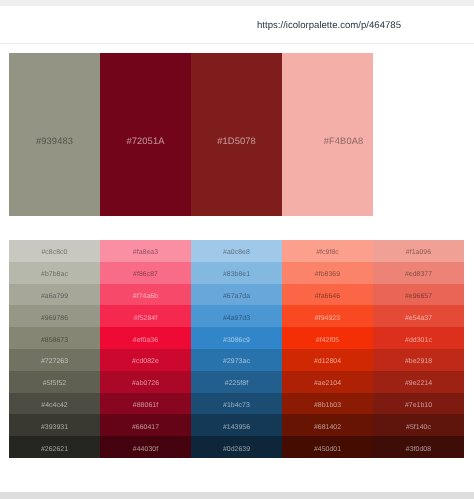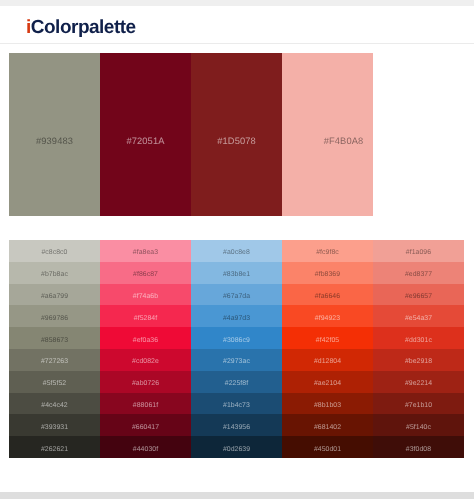--- a/index.html
+++ b/index.html
@@ -65,21 +65,21 @@
   }
 </style>
 </head>
 <body>
 
 <div class="page">
 
   <div class="top-band" style="background: rgb(239, 239, 239);"></div>
 
   <div class="site-header">
-    <div class="brand"><span class="brand-i">i</span><span class="brand-name">Colorpalette</span></div>
+    <div class="page-url">https://icolorpalette.com/p/464785</div>
   </div>
 
   <div class="palette-strip">
       <div class="swatch" style="background: rgb(147, 148, 131);">
         <div class="swatch-label" style="color: rgba(0, 0, 0, 0.45);">#939483</div>
       </div>
       <div class="swatch" style="background: rgb(114, 5, 26);">
         <div class="swatch-label" style="color: rgba(255, 255, 255, 0.55);">#72051A</div>
       </div>
       <div class="swatch" style="background: #7f1d1d;">

